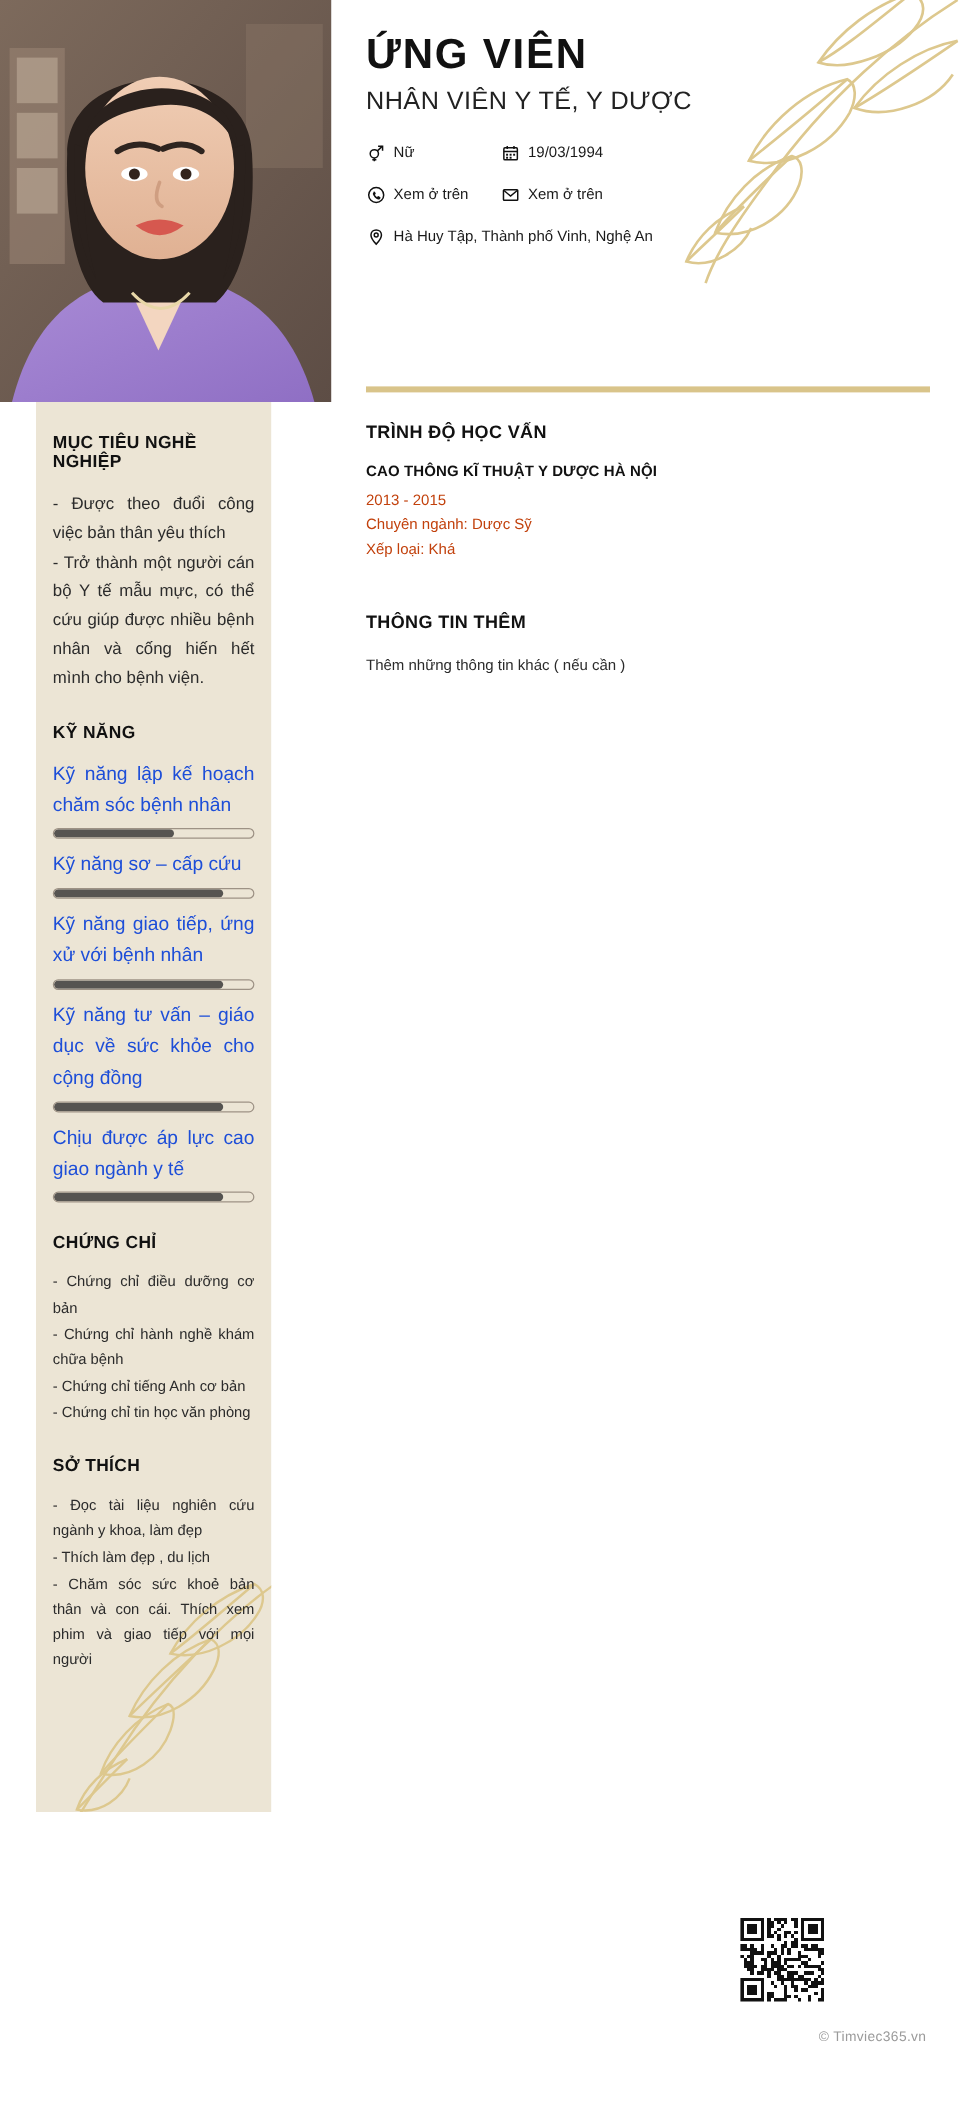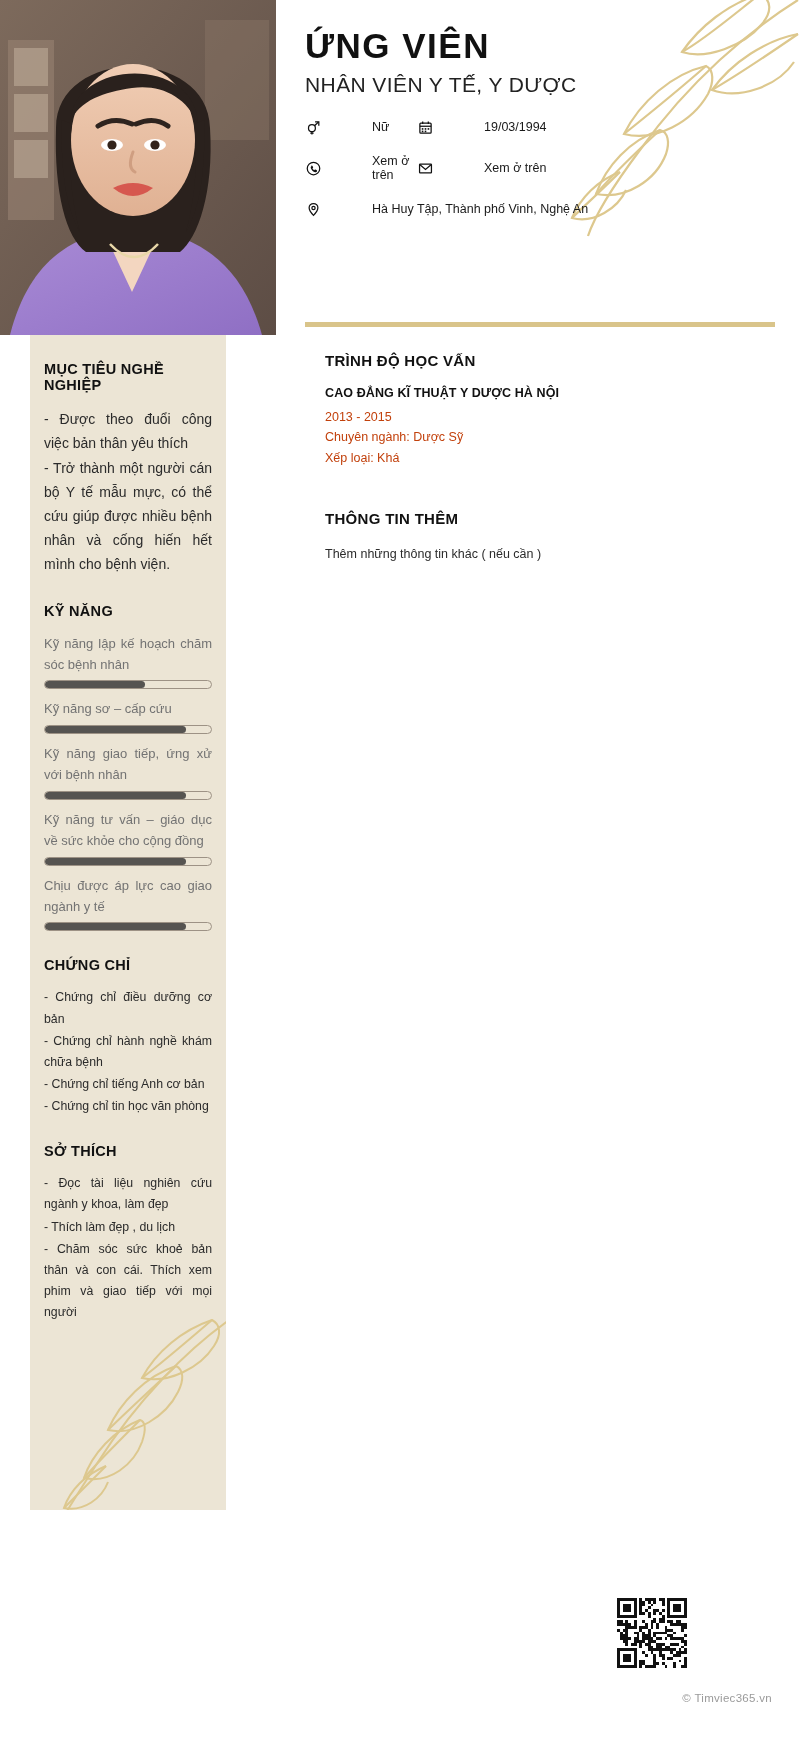--- a/index.html
+++ b/index.html
@@ -69,21 +69,20 @@
   .contact-row {
     display: flex;
     align-items: center;
     margin-bottom: 19px;
   }
   .contact-item {
     display: flex;
     align-items: center;
     font-size: 12.5px;
     color: #1a1a1a;
-    gap: 44px;
   }
   .contact-item .ci-icon {
     width: 16px; height: 16px;
     margin-right: 7px;
     flex: 0 0 16px;
     display: inline-flex;
     align-items: center;
     justify-content: center;
   }
   .contact-item .ci-icon svg { width: 15px; height: 15px; display: block; }
@@ -145,23 +144,23 @@
     font-size: 12.3px;
     line-height: 1.72;
     color: #2b2b2b;
     text-align: justify;
     margin-bottom: 1px;
   }
 
   
   .skill { margin-bottom: 9px; }
   .skill-label {
-    font-size: 13px;
+    font-size: 16px;
     line-height: 1.65;
-    color: #737373;
+    color: #1d4ed8;
     text-align: justify;
     margin-bottom: 5px;
   }
   .skill-bar {
     position: relative;
     height: 9px;
     border-radius: 5px;
     border: 1px solid #9d9285;
     background: #ece5d5;
     overflow: hidden;
@@ -172,21 +171,20 @@
     background: #565451;
     border-radius: 5px;
   }
 
   
   .main {
     position: absolute;
     left: 305px;
     top: 352px;
     width: 470px;
-    margin-left: 20px;
   }
   .mn-heading {
     font-size: 15px;
     font-weight: bold;
     color: #111111;
     letter-spacing: 0.3px;
     margin-bottom: 17px;
   }
   .edu-school {
     font-size: 12.5px;
@@ -451,21 +449,21 @@
         <li>- Đọc tài liệu nghiên cứu ngành y khoa, làm đẹp</li>
         <li>- Thích làm đẹp , du lịch</li>
         <li>- Chăm sóc sức khoẻ bản thân và con cái. Thích xem phim và giao tiếp với mọi người</li>
       </ul>
 
     </div>
   </aside>
 
   <main class="main">
     <h2 class="mn-heading">TRÌNH ĐỘ HỌC VẤN</h2>
-    <div class="edu-school">CAO ĐẲNG KĨ THUẬT Y DƯỢC HÀ NỘI</div>
+    <div class="edu-school">CAO THÔNG KĨ THUẬT Y DƯỢC HÀ NỘI</div>
     <div class="edu-line">2013 - 2015</div>
     <div class="edu-line">Chuyên ngành: Dược Sỹ</div>
     <div class="edu-line">Xếp loại: Khá</div>
 
     <div class="block-gap"></div>
 
     <h2 class="mn-heading">THÔNG TIN THÊM</h2>
     <p class="mn-para">Thêm những thông tin khác ( nếu cần )</p>
   </main>
 

